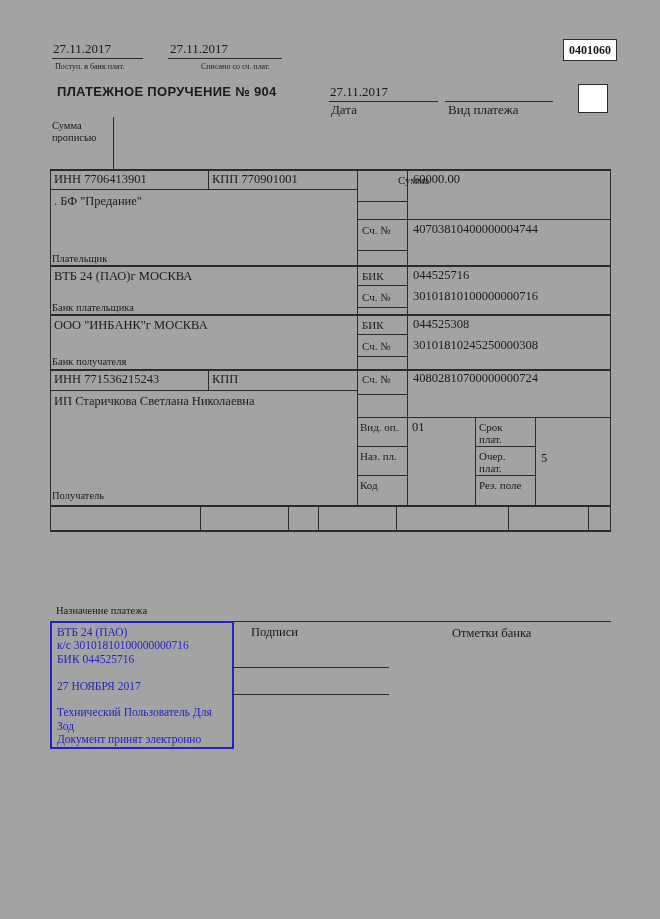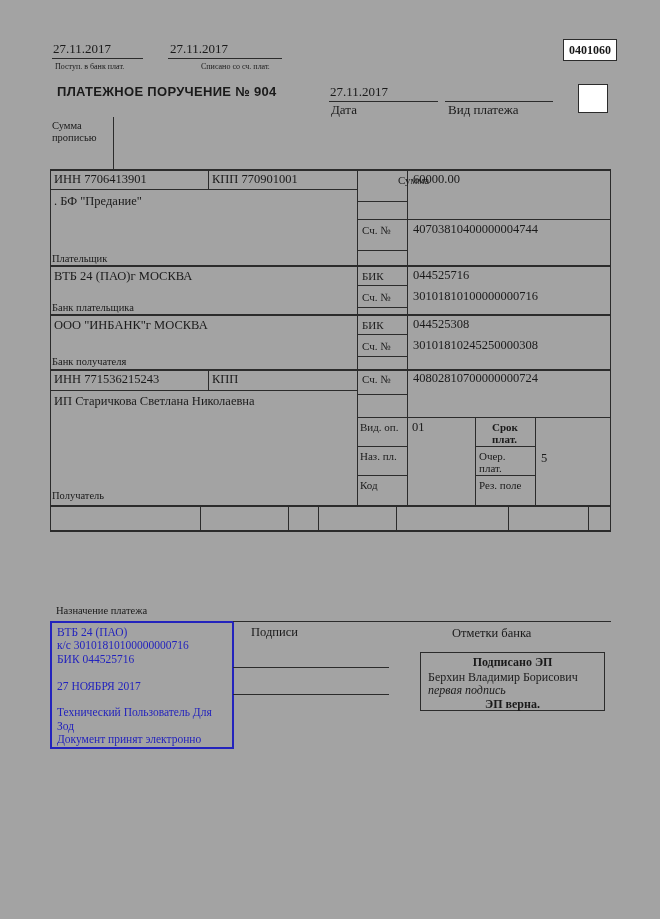--- a/index.html
+++ b/index.html
@@ -121,21 +121,21 @@
 
   <div class="abs s125 nowrap" style="left:54px;top:372px;">ИНН 771536215243</div>
   <div class="abs s125 nowrap" style="left:212px;top:372px;">КПП</div>
   <div class="abs s11 nowrap" style="left:362px;top:373px;">Сч. №</div>
   <div class="abs s125 nowrap" style="left:413px;top:371px;">40802810700000000724</div>
   <div class="abs s125 nowrap" style="left:54px;top:394px;">ИП Старичкова Светлана Николаевна</div>
   <div class="abs s105 nowrap" style="left:52px;top:490px;">Получатель</div>
 
   <div class="abs s11 nowrap" style="left:360px;top:421px;">Вид. оп.</div>
   <div class="abs s125 nowrap" style="left:412px;top:420px;">01</div>
-  <div class="abs s11" style="left:492px;top:421px;width:38px;font-weight:bold;">Срок плат.</div>
+  <div class="abs s11" style="left:479px;top:421px;width:38px;">Срок плат.</div>
   <div class="abs s11 nowrap" style="left:360px;top:450px;">Наз. пл.</div>
   <div class="abs s11" style="left:479px;top:450px;width:38px;">Очер. плат.</div>
   <div class="abs s125 nowrap" style="left:541px;top:451px;">5</div>
   <div class="abs s11 nowrap" style="left:360px;top:479px;">Код</div>
   <div class="abs s11 nowrap" style="left:479px;top:479px;">Рез. поле</div>
 
   <div class="abs s105 nowrap" style="left:56px;top:605px;">Назначение платежа</div>
 
   <div class="stamp">
     <div class="stamp-line">ВТБ 24 (ПАО)</div>
@@ -148,20 +148,14 @@
     <div class="stamp-line">Зод</div>
     <div class="stamp-line">Документ принят электронно</div>
   </div>
 
   <div class="hl" style="left:233px;top:621px;width:378px;"></div>
   <div class="abs s125 nowrap" style="left:251px;top:625px;">Подписи</div>
   <div class="abs s125 nowrap" style="left:452px;top:626px;">Отметки банка</div>
   <div class="hl" style="left:233px;top:667px;width:156px;"></div>
   <div class="hl" style="left:233px;top:694px;width:156px;"></div>
 
-  <div class="esign">
-    <div class="s12 bold center" style="margin-top:3px;">Подписано ЭП</div>
-    <div class="s12" style="margin:1px 0 0 7px;">Берхин Владимир Борисович</div>
-    <div class="s12 italic" style="margin:0 0 0 7px;">первая подпись</div>
-    <div class="s12 bold center">ЭП верна.</div>
-  </div>
 
 </div>
 
 </body></html>

